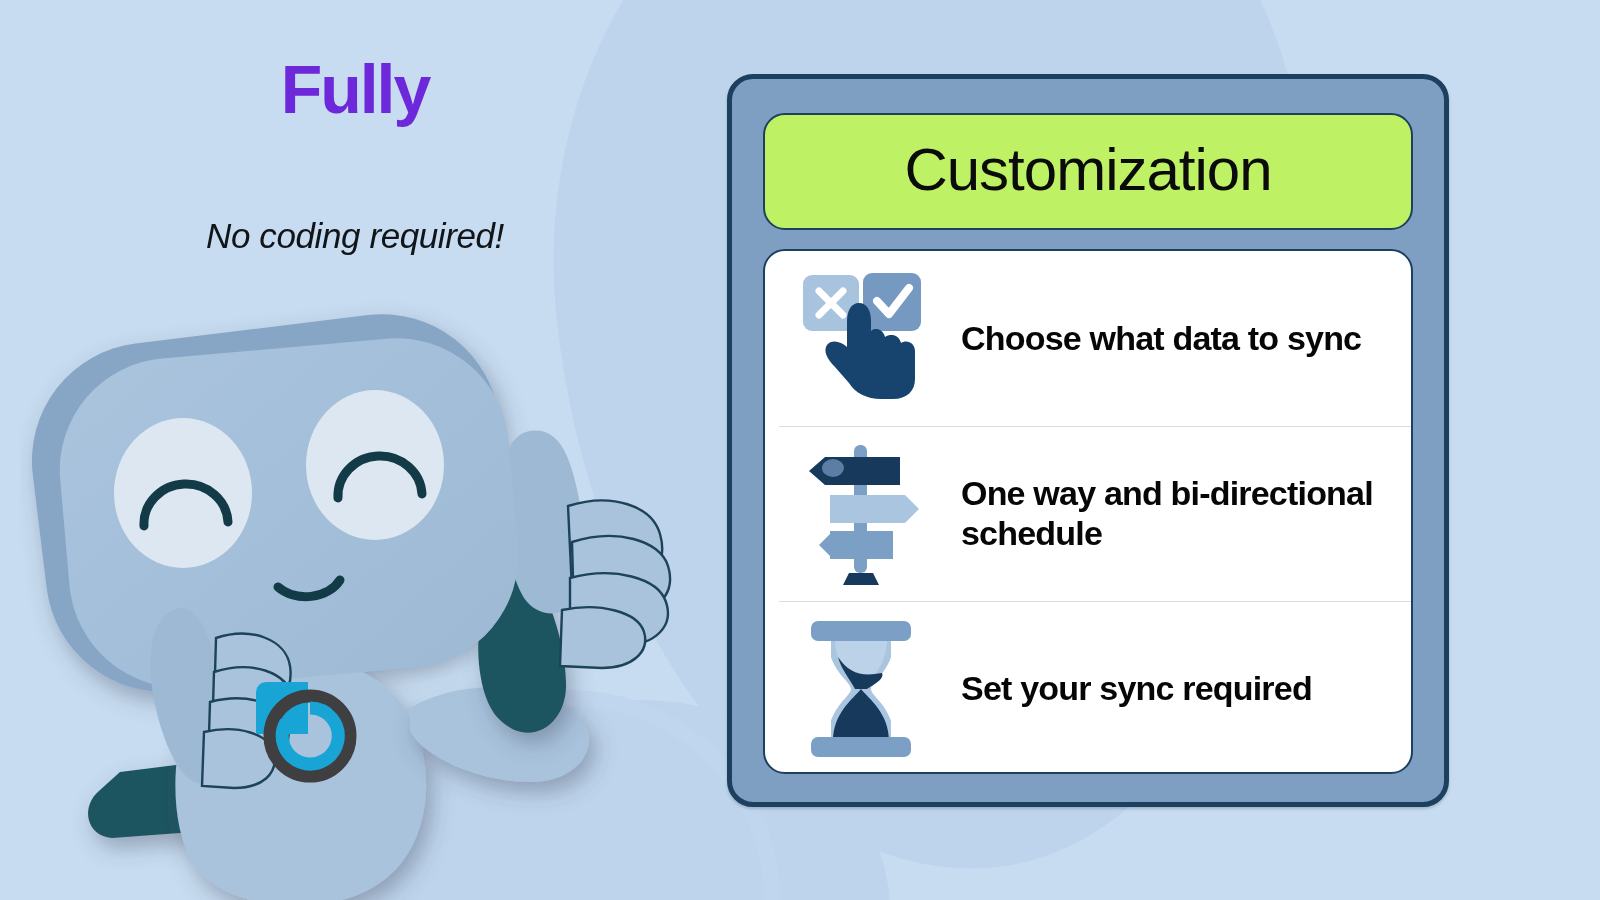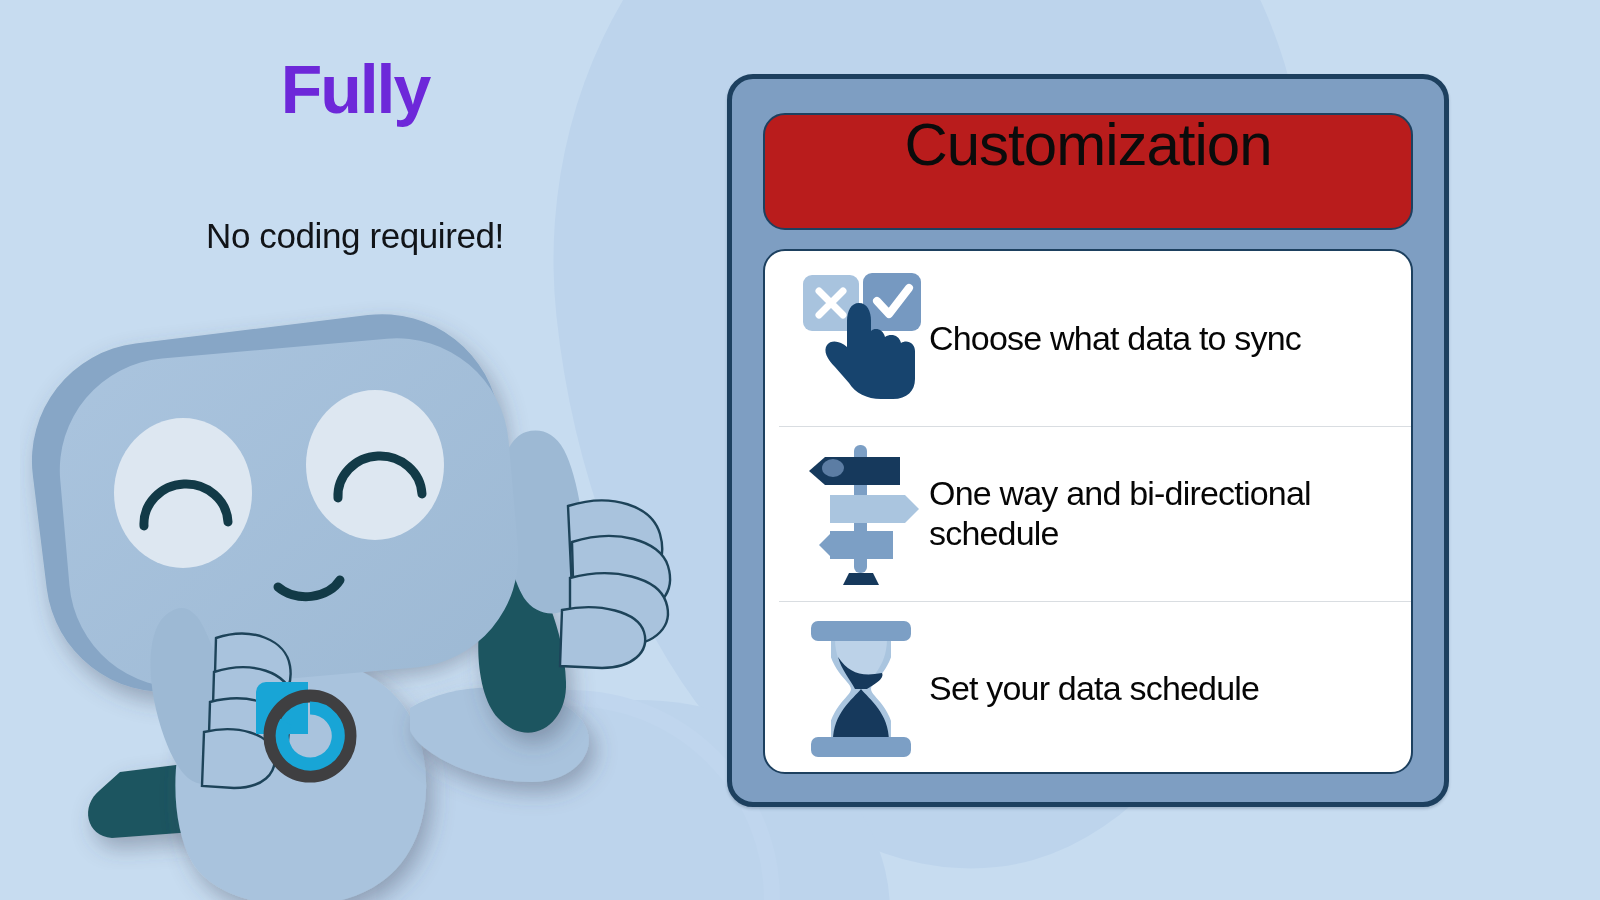--- a/index.html
+++ b/index.html
@@ -45,42 +45,43 @@
     letter-spacing:-2px;
     color:#6d28d9;
   }
   .headline .l2{ display:block; font-size:68px; }
   .subhead{
     position:absolute; left:0; top:216px; width:710px;
     text-align:center;
     font-size:35px;
     color:#111418;
     letter-spacing:-0.4px;
+    font-style:italic;
   }
 
   
   .robot{ position:absolute; left:20px; top:290px; width:680px; height:610px; }
   .robot svg{ display:block; width:680px; height:610px; }
 
   
   .card{
     position:absolute; left:727px; top:74px;
     width:722px; height:733px;
     background:#7e9ec2;
     border:5px solid #1d405f;
     border-radius:26px;
     box-shadow:0 2px 3px rgba(20,40,70,.22);
   }
   .card-header{
     position:absolute; left:31px; top:34px;
     width:650px; height:117px;
-    background:#b91c1c;
+    background:#bef264;
     border:2px solid #1d405f;
     border-radius:22px;
-    display:flex; align-items:flex-start; justify-content:center;
+    display:flex; align-items:center; justify-content:center;
   }
   .card-header-title{
     font-size:60px;
     color:#0b0b0b;
     letter-spacing:-1px;
     line-height:1;
     padding-bottom:4px;
   }
 
   .card-body{
@@ -102,24 +103,25 @@
     position:absolute; left:14px; right:0; top:0;
     height:1px; background:#d9dde1;
   }
   .feature-icon{
     width:136px; min-width:136px; height:150px;
     display:flex; align-items:center; justify-content:center;
   }
   .feature-icon svg{ display:block; }
   .feature-label{
     font-size:34px;
-    font-weight:normal;
+    font-weight:bold;
     color:#060606;
     line-height:1.17;
     letter-spacing:-0.8px;
+    margin-left:32px;
     max-width:420px;
   }
 </style>
 </head>
 <body>
 
 <div class="bg-layer">
   <div class="blob-a"></div>
   <div class="blob-b"></div>
   <div class="ring-a"></div>
@@ -265,17 +267,17 @@
                    L 30 130 C 30 92 54 82 54 74 C 54 66 30 56 30 18 Z" fill="#aac5df"></path>
           <path d="M38 24 L90 24 C 90 54 70 64 70 74 L58 74 C 58 64 38 54 38 24 Z" fill="#bcd2e8"></path>
           <path d="M41 42 C 52 58 64 62 85 58 C 88 64 76 70 70 74 L58 74 C 54 66 44 54 41 42 Z" fill="#16395c"></path>
           <path d="M64 74 C 72 84 92 98 92 126 L 36 126 C 36 98 56 84 64 74 Z" fill="#16395c"></path>
           <rect x="29" y="22" width="5" height="106" fill="#ffffff"></rect>
           <rect x="94" y="22" width="5" height="106" fill="#ffffff"></rect>
           <rect x="14" y="6" width="100" height="20" rx="7" fill="#7c9fc5"></rect>
           <rect x="14" y="122" width="100" height="20" rx="7" fill="#7c9fc5"></rect>
         </svg>
       </div>
-      <div class="feature-label">Set your data schedule</div>
+      <div class="feature-label">Set your sync required</div>
     </div>
 
   </div>
 </div>
 
 </body></html>

